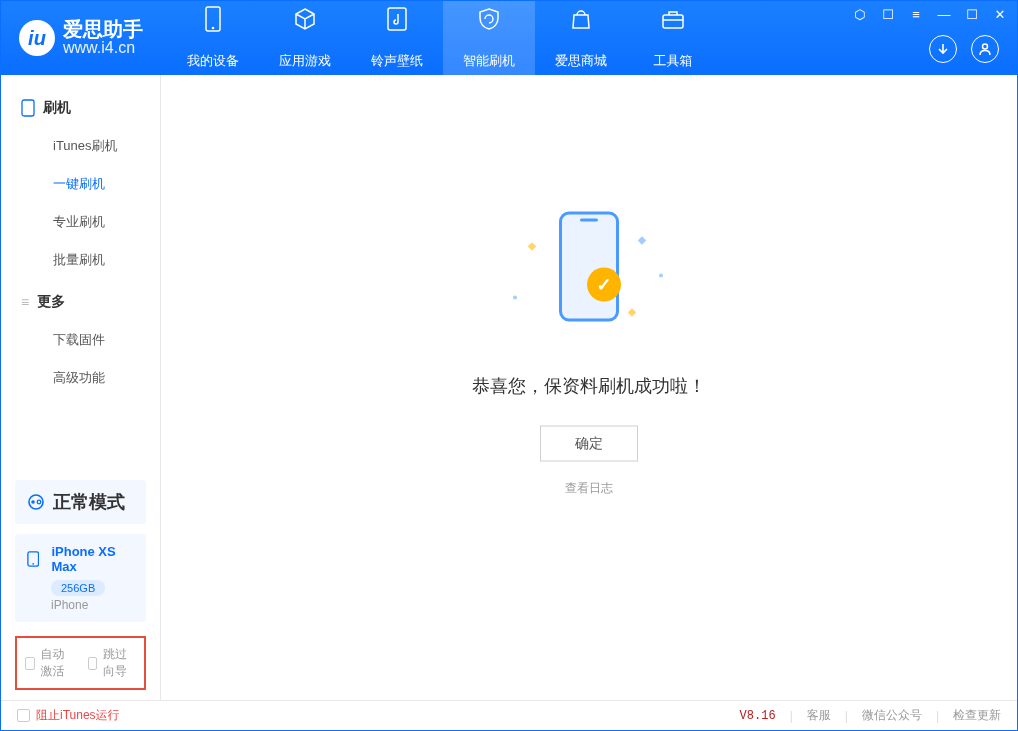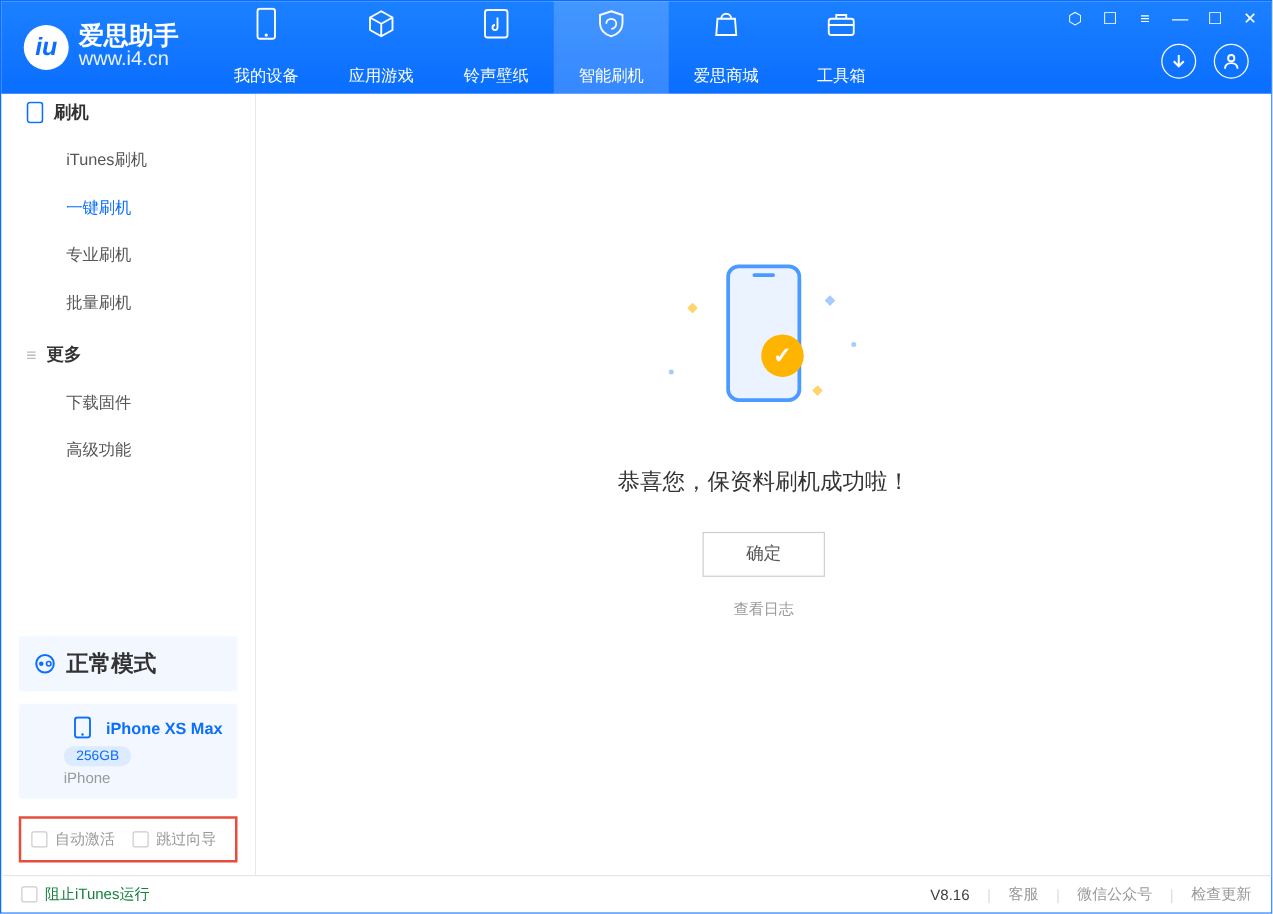--- a/index.html
+++ b/index.html
@@ -12,21 +12,21 @@
 .logo-sub { font-size: 16px; opacity: 0.9; }
 .tabs { display: flex; height: 100%; margin-left: 24px; }
 .tab { width: 92px; height: 100%; display: flex; flex-direction: column; align-items: center; justify-content: center; cursor: pointer; font-size: 13px; gap: 20px; }
 .tab.active { background: rgba(255,255,255,0.18); }
 .tab-icon { width: 26px; height: 26px; display: flex; align-items: center; justify-content: center; }
 .window-controls { position: absolute; right: 8px; top: 6px; display: flex; gap: 10px; color: #fff; font-size: 13px; }
 .window-controls span { cursor: pointer; width: 18px; text-align: center; }
 .header-right { position: absolute; right: 18px; bottom: 12px; display: flex; gap: 14px; }
 .header-right .circle { width: 28px; height: 28px; border: 1.5px solid #fff; border-radius: 50%; display: flex; align-items: center; justify-content: center; cursor: pointer; }
 .body { flex: 1; display: flex; overflow: hidden; }
-.sidebar { width: 204px; border-right: 1px solid #e8e8e8; display: flex; flex-direction: column; padding-top: 0; }
+.sidebar { width: 160px; border-right: 1px solid #e8e8e8; display: flex; flex-direction: column; padding-top: 18px; }
 .side-group { margin-bottom: 8px; }
 .side-group-title { display: flex; align-items: center; gap: 8px; padding: 6px 20px 10px 20px; font-size: 14px; color: #333; font-weight: 700; }
 .side-item { padding: 10px 20px 10px 52px; font-size: 13px; color: #555; cursor: pointer; }
 .side-item.active { color: #0a6eff; }
 .side-spacer { flex: 1; }
 .mode-box { margin: 0 14px 10px 14px; background: #f3f7ff; border-radius: 3px; padding: 10px 12px; display: flex; align-items: center; gap: 8px; color: #333; font-size: 18px; font-weight: 700; }
 .device-box { margin: 0 14px 14px 14px; background: #f3f7ff; border-radius: 3px; padding: 10px 12px; }
 .device-name { display: flex; align-items: center; gap: 12px; color: #0a6eff; font-size: 13px; font-weight: 700; justify-content: flex-end; }
 .device-storage { display: inline-block; margin: 6px 0 2px 24px; background: #dcebff; color: #0a6eff; font-size: 11px; border-radius: 10px; padding: 2px 10px; }
 .device-type { margin-left: 24px; font-size: 12px; color: #999; }
@@ -43,24 +43,24 @@
 .spark.s1 { left: 30px; top: 40px; }
 .spark.s2 { right: 34px; top: 34px; background: #a5cbff; }
 .spark.s3 { right: 44px; bottom: 28px; }
 .dot { position: absolute; width: 4px; height: 4px; border-radius: 50%; background: #a5cbff; }
 .dot.d1 { left: 14px; top: 92px; }
 .dot.d2 { right: 16px; top: 70px; }
 .msg { font-size: 18px; color: #333; margin-bottom: 28px; }
 .btn { display: inline-block; border: 1px solid #d0d0d0; padding: 8px 34px; font-size: 14px; color: #555; cursor: pointer; background: #fff; }
 .loglink { margin-top: 18px; font-size: 12px; color: #999; cursor: pointer; }
 .statusbar { height: 30px; border-top: 1px solid #e8e8e8; display: flex; align-items: center; padding: 0 16px; font-size: 12px; color: #999; }
-.statusbar .chk { color: #15803d; }
+.statusbar .chk { color: #ef4444; }
 .status-right { margin-left: auto; display: flex; align-items: center; gap: 14px; }
 .status-right .divider { color: #ddd; }
-.ver { color: #404040; }
+.ver { color: #b91c1c; font-family: Liberation Mono, monospace; }
 svg { display: block; }
 </style>
 </head>
 <body>
 
 <div class="app">
 
   <div class="header">
     <div class="logo">
       <div class="logo-icon">iu</div>

